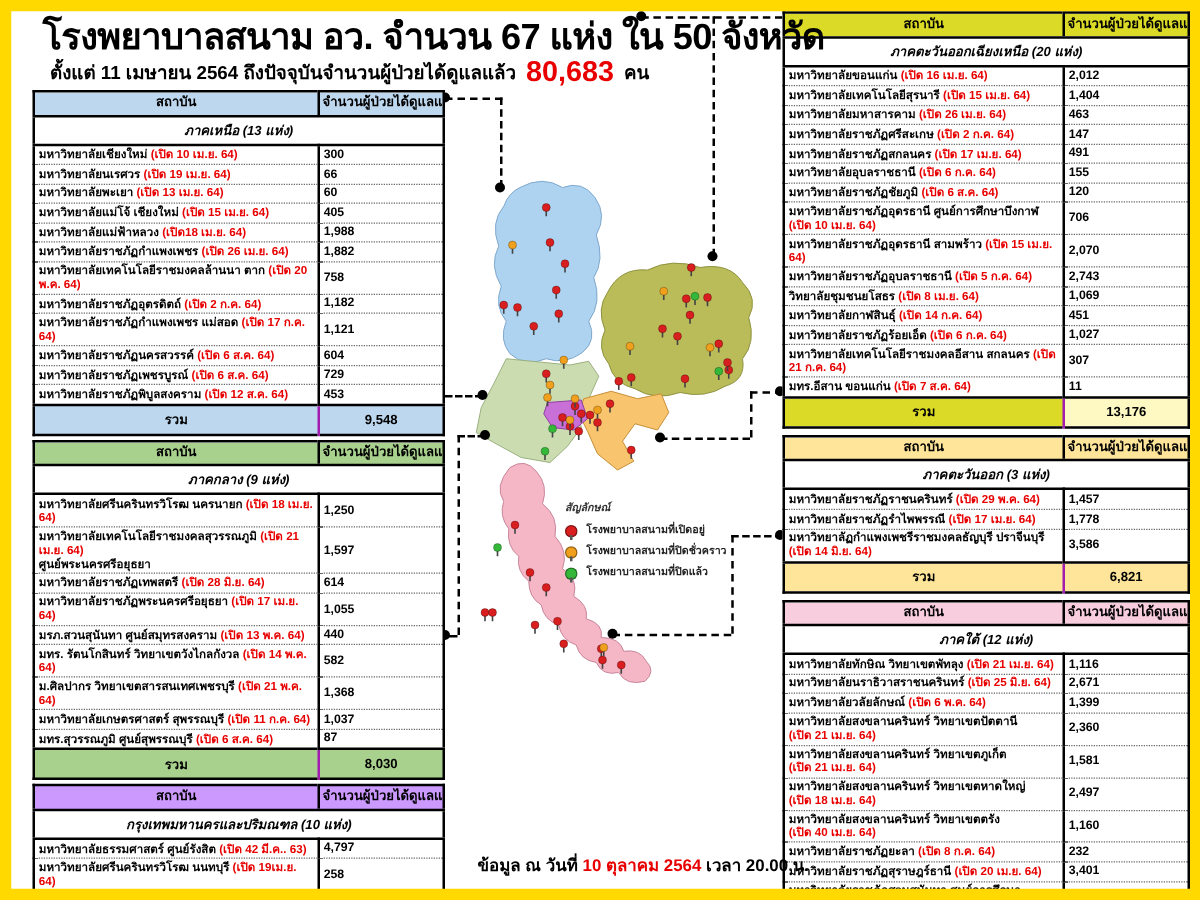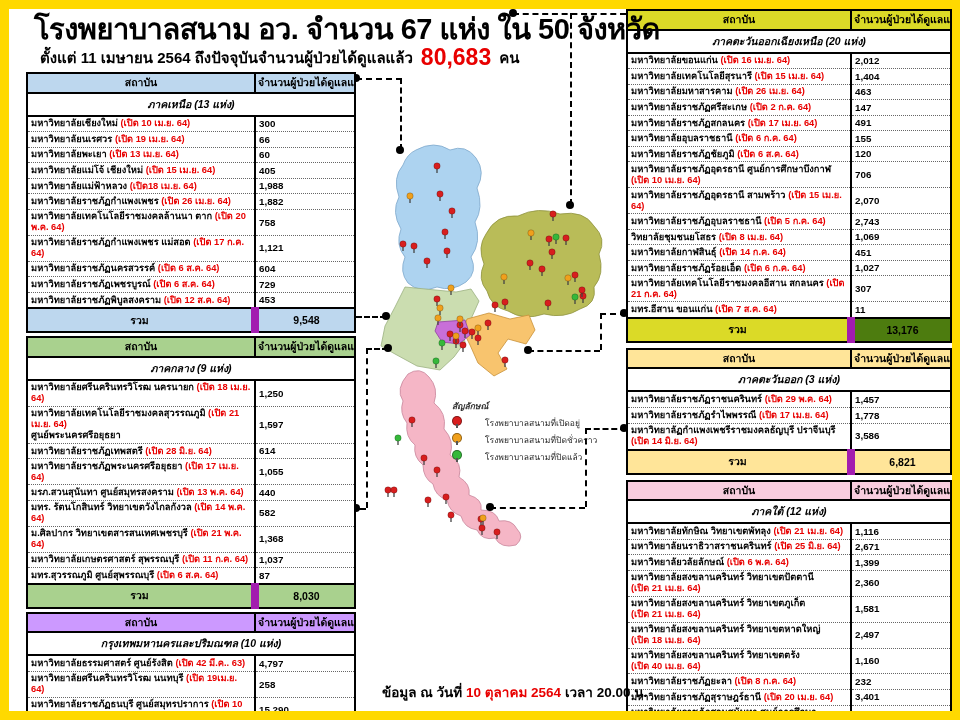--- a/index.html
+++ b/index.html
@@ -21,28 +21,28 @@
 
   table.rt{width:100%;border-collapse:collapse;table-layout:fixed;border:2px solid #000;background:#fff;margin-bottom:3px;}
   .rt th,.rt td{overflow:hidden;}
   .rt .hdr th{font-size:10.5px;font-weight:700;text-align:center;padding:3px 2px;border-bottom:2px solid #000;line-height:1.1;white-space:nowrap;}
   .rt .hdr th + th{border-left:2px solid #000;}
   .rt .sec td{font-size:10.5px;font-style:italic;font-weight:700;text-align:center;padding:2px;border-bottom:2px solid #000;background:#fff;}
   .rt tbody td{font-size:9.3px;font-weight:700;padding:1.5px 3px;border-top:1px dotted #666;line-height:1.18;vertical-align:middle;}
   .rt tbody tr:first-child td{border-top:none;}
   .rt tbody td.val{text-align:left;font-size:9.8px;border-left:2px solid #000;}
   .rt .tot td{font-size:10.5px;font-weight:700;text-align:center;padding:2.5px;border-top:2px solid #000;}
-  .rt .tot td + td{border-left:8px solid #a21caf;}
+  .rt .tot td + td{border-left:2px solid #a21caf;}
   .red{color:#E80000;}
 
   .map-wrap{position:absolute;left:358px;top:58px;width:268px;height:600px;z-index:10;}
 
   .legend{position:absolute;left:452px;top:399px;z-index:25;}
   .legend-title{font-size:8.5px;font-style:italic;font-weight:700;color:#333;margin-bottom:3px;}
-  .legend-item{display:flex;align-items:flex-start;gap:23px;margin-top:3px;font-size:8.5px;font-weight:400;color:#222;}
+  .legend-item{display:flex;align-items:flex-end;gap:7px;margin-top:3px;font-size:8.5px;font-weight:700;color:#222;}
   .legend-pin{width:8px;height:8px;border-radius:50%;position:relative;flex:0 0 8px;border:0.5px solid rgba(0,0,0,.4);}
   .legend-pin::after{content:"";position:absolute;left:3px;top:7px;width:1.5px;height:4px;background:#555;}
 
   .footer{position:absolute;left:382px;top:681px;font-size:13.5px;font-weight:700;z-index:30;white-space:nowrap;}
 
   .dash-h{position:absolute;border-top:2px dashed #000;height:0;z-index:15;}
   .dash-v{position:absolute;border-left:2px dashed #000;width:0;z-index:15;}
   .dot{position:absolute;width:8px;height:8px;background:#000;border-radius:50%;z-index:16;}
 </style>
 </head>
@@ -98,20 +98,24 @@
           </tr>
           <tr>
             <td><span>มหาวิทยาลัยราชภัฏกำแพงเพชร </span><span class="red">(เปิด 26 เม.ย. 64)</span></td>
             <td class="val">1,882</td>
           </tr>
           <tr>
             <td><span>มหาวิทยาลัยเทคโนโลยีราชมงคลล้านนา ตาก </span><span class="red">(เปิด 20 พ.ค. 64)</span></td>
             <td class="val">758</td>
           </tr>
           <tr>
+            <td><span>มหาวิทยาลัยราชภัฏอุตรดิตถ์ </span><span class="red">(เปิด 2 ก.ค. 64)</span></td>
+            <td class="val">1,182</td>
+          </tr>
+          <tr>
             <td><span>มหาวิทยาลัยราชภัฏกำแพงเพชร  แม่สอด </span><span class="red">(เปิด 17 ก.ค.  64)</span></td>
             <td class="val">1,121</td>
           </tr>
           <tr>
             <td><span>มหาวิทยาลัยราชภัฏนครสวรรค์ </span><span class="red">(เปิด 6 ส.ค. 64)</span></td>
             <td class="val">604</td>
           </tr>
           <tr>
             <td><span>มหาวิทยาลัยราชภัฏเพชรบูรณ์ </span><span class="red">(เปิด 6 ส.ค. 64)</span></td>
             <td class="val">729</td>
@@ -294,21 +298,21 @@
             <td class="val">307</td>
           </tr>
           <tr>
             <td><span>มทร.อีสาน ขอนแก่น </span><span class="red">(เปิด 7 ส.ค. 64)</span></td>
             <td class="val">11</td>
           </tr>
         </tbody>
       <tfoot>
           <tr class="tot">
             <td style="background: rgb(219, 218, 39);">รวม</td>
-            <td style="background: #4d7c0f; margin-top: 32px;">13,176</td>
+            <td style="background: #fef9c3; margin-top: 32px;">13,176</td>
           </tr>
         </tfoot>
     </table>
 
     <table class="rt" style="margin-bottom:5px">
       <colgroup>
           <col style="width:224px">
           <col>
         </colgroup>
       <thead>

